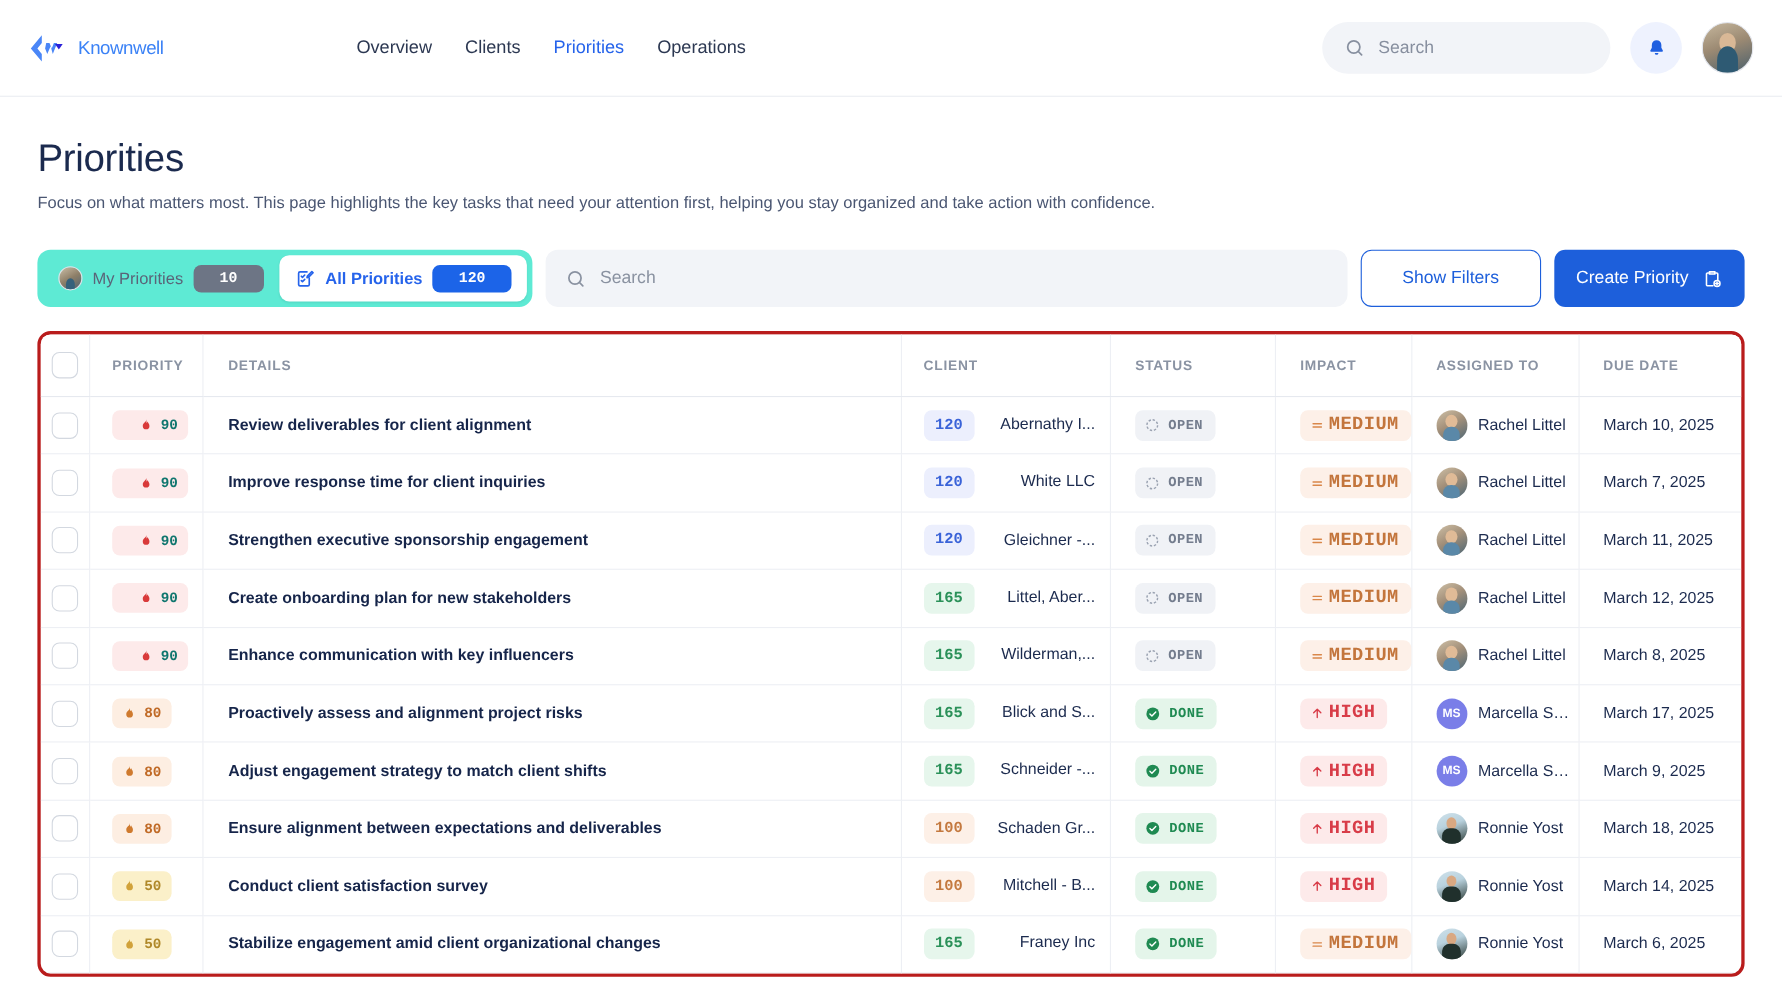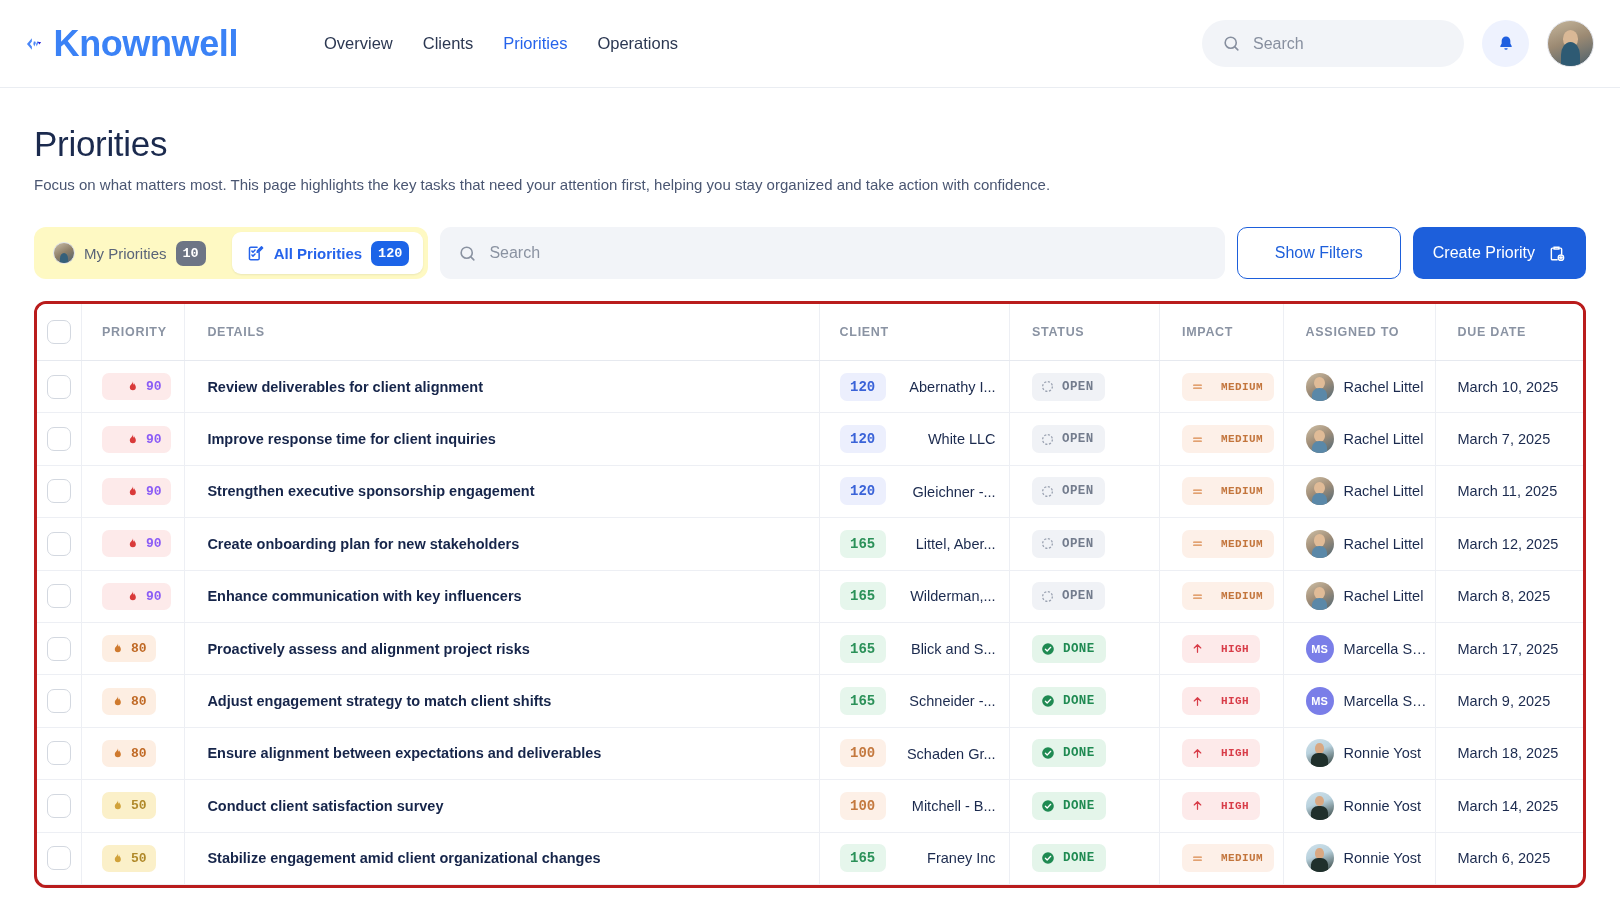--- a/index.html
+++ b/index.html
@@ -16,21 +16,21 @@
     height: 88px;
     display: flex; align-items: center;
     padding: 0 26px;
     border-bottom: 1px solid #eaedf2;
     background: #fff;
     position: relative;
   }
   .brand { display: flex; align-items: center; gap: 11px; width: 212px; }
   .brand-mark { width: 34px; height: 26px; display: block; }
   .brand-name {
-    font-size: 36px; color: #3b82f6; letter-spacing: -0.4px; font-weight: 700;
+    font-size: 17px; color: #3b82f6; letter-spacing: -0.4px; font-weight: 400;
   }
   .portfolio {
     width: 260px; height: 52px; margin-left: 24px;
     background: #f2f4f8; border-radius: 26px;
     display: flex; align-items: center; justify-content: space-between;
     padding: 0 20px 0 22px; cursor: pointer;
   }
   .portfolio-label { font-size: 12.5px; color: #6b7689; line-height: 1.35; }
   .portfolio-value { font-size: 16.5px; color: #17233d; font-weight: 500; line-height: 1.2; }
   .chev { width: 16px; height: 16px; color:#7b8598; }
@@ -75,39 +75,39 @@
     background:#d9b896; border-radius:50%;
   }
 
   
   .page { padding: 36px 34px 0 34px; }
   .page-title { font-size: 35px; font-weight: 400; color:#1b2a4e; letter-spacing:-0.3px;}
   .page-sub { margin-top: 12px; font-size: 15px; color: #4a5672; }
 
   .toolbar { display: flex; align-items: center; gap: 12px; margin-top: 34px; }
   .seg {
-    background: #fef9c3; border-radius: 12px; padding: 5px; display: flex; gap: 12px;
+    background: #5eead4; border-radius: 12px; padding: 5px; display: flex; gap: 0;
   }
   .seg-item {
     display: flex; align-items: center; gap: 9px; height: 42px;
     padding: 0 14px; border-radius: 9px; cursor: pointer;
     font-size: 15px; color: #5a6478;
   }
   .seg-item.active {
     background: #fff; color: #2563eb; font-weight: 600;
     box-shadow: 0 1px 2px rgba(16,24,40,.08);
   }
   .seg-avatar{
     width:22px;height:22px;border-radius:50%;
     background:linear-gradient(150deg,#cbbfa8,#8e7f68 50%,#4c6170);
     position:relative;overflow:hidden;border:1px solid #dfe3ea;
   }
   .seg-avatar::after{content:"";position:absolute;left:28%;top:48%;width:44%;height:60%;background:#35607a;border-radius:48% 48% 0 0;}
   .badge-count {
-    min-width: 30px; height: 25px; border-radius: 7px; padding: 0 7px;
+    min-width: 30px; height: 25px; border-radius: 7px; padding: 0 24px;
     display: flex; align-items: center; justify-content: center;
     font-size: 13.5px; font-weight: 700;
     font-family: "Liberation Mono", monospace;
   }
   .badge-count.grey { background: #6d7585; color: #fff; }
   .badge-count.blue { background: #1c64e8; color: #fff; }
 
   .tsearch {
     flex: 1; height: 52px; background: #f2f4f8; border-radius: 11px;
     display: flex; align-items: center; gap: 12px; padding: 0 18px; cursor: text;
@@ -157,21 +157,21 @@
   }
   .detail-text { font-weight: 700; font-size: 14.5px; color: #182murky; }
   .detail-text { color: #16254a; cursor: pointer; }
 
   .pill {
     display: inline-flex; align-items: center; gap: 7px;
     height: 27px; border-radius: 7px; padding: 0 9px;
     font-size: 13px; font-weight: 600;
     font-family: "Liberation Mono", monospace;
   }
-  .pri-90 { background: #fdeaea; color: #8b5cf6; padding-left: 24px; }
+  .pri-90 { background: #fdeaea; color: #0f766e; padding-left: 24px; }
   .pri-80 { background: #fdeee2; color: #c06a26; }
   .pri-50 { background: #fbf0c9; color: #b0892a; }
 
   .score {
     display: inline-flex; align-items: center; justify-content: center;
     min-width: 46px; height: 28px; border-radius: 7px; font-size: 14px;
     font-family: "Liberation Mono", monospace; font-weight: 600;
   }
   .sc-120 { background: #eceffd; color: #3a63d8; }
   .sc-165 { background: #e6f6ec; color: #2b9159; }
@@ -186,23 +186,23 @@
   .status {
     display: inline-flex; align-items: center; gap: 8px;
     height: 28px; border-radius: 7px; padding: 0 11px 0 9px;
     font-size: 12.5px; font-weight: 600; letter-spacing: .4px;
     font-family: "Liberation Mono", monospace;
   }
   .st-open { background: #f0f2f6; color: #737c8d; }
   .st-done { background: #e4f5ea; color: #1f8a52; }
 
   .impact {
-    display: inline-flex; align-items: center; gap: 17px;
+    display: inline-flex; align-items: center; gap: 4px;
     height: 28px; border-radius: 7px; padding: 0 11px 0 9px;
-    font-size: 11px; font-weight: 600; letter-spacing: .4px;
+    font-size: 17px; font-weight: 600; letter-spacing: .4px;
     font-family: "Liberation Mono", monospace;
   }
   .im-medium { background: #fdf0e8; color: #c3753c; }
   .im-high { background: #fdeaea; color: #d83c48; }
 
   .assignee { display: flex; align-items: center; gap: 10px; }
   .av {
     width: 28px; height: 28px; border-radius: 50%; flex: 0 0 28px;
     display: flex; align-items: center; justify-content: center;
     font-size: 11px; font-weight: 700; color: #fff; overflow: hidden; position: relative;

